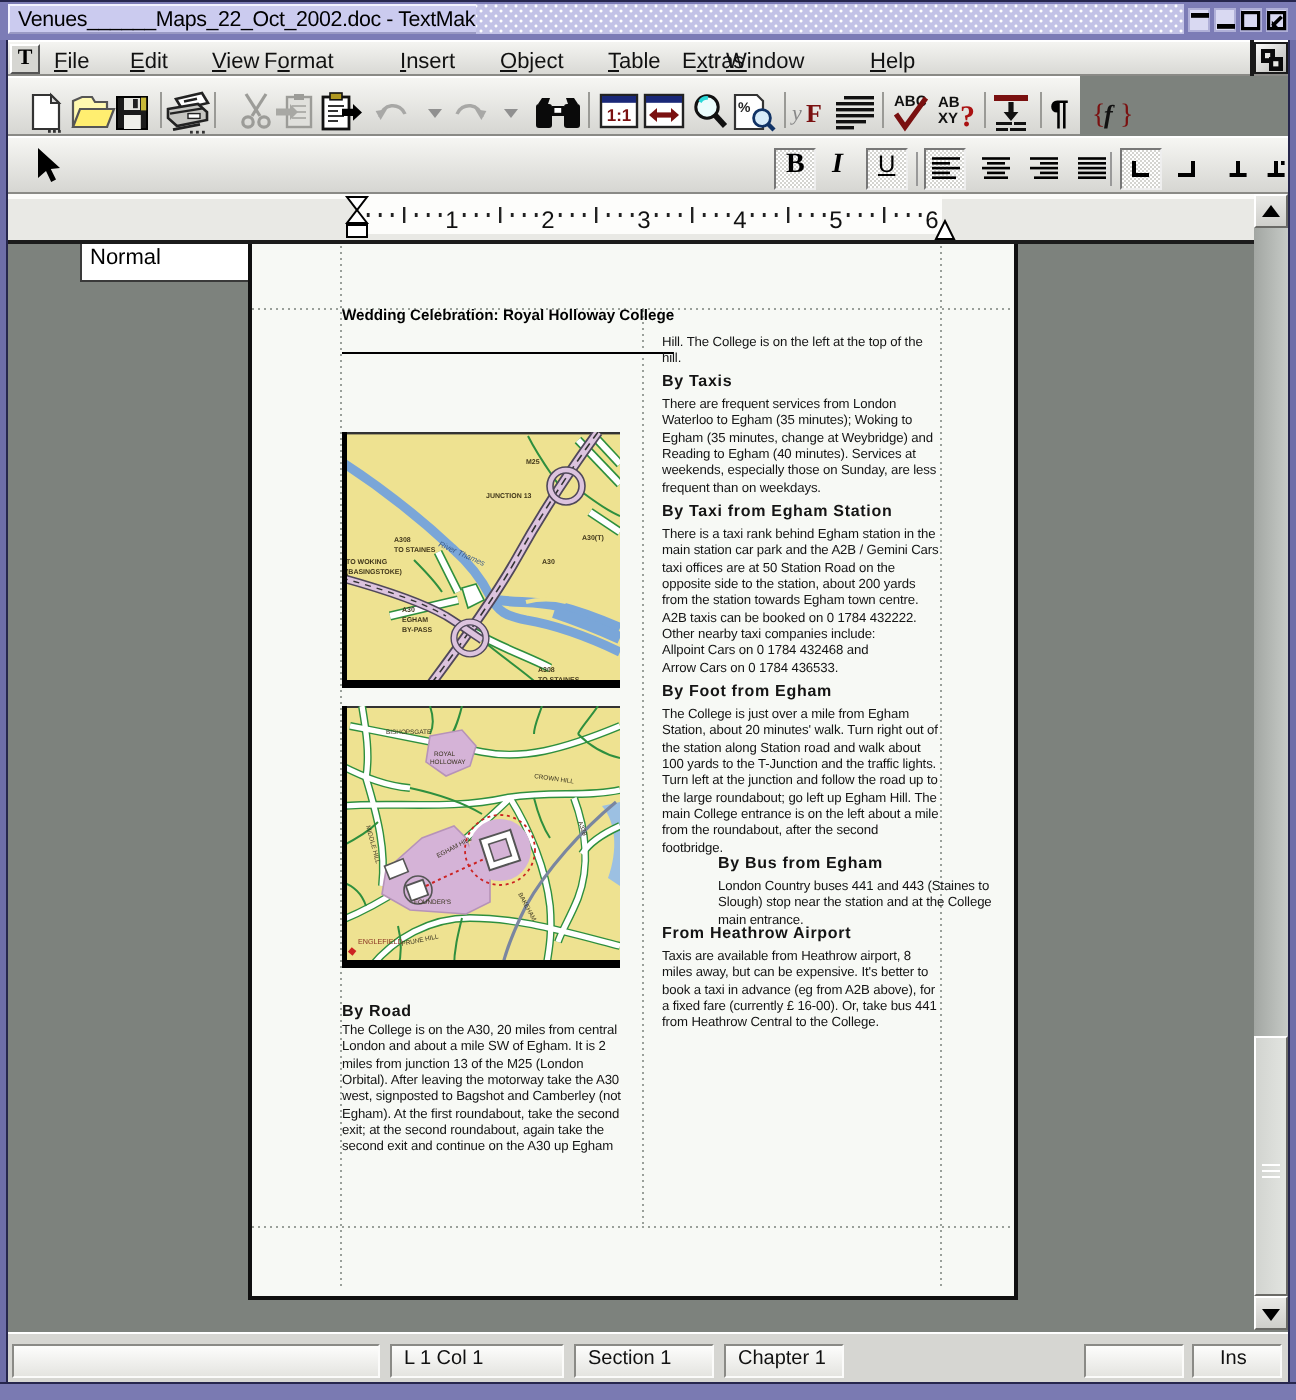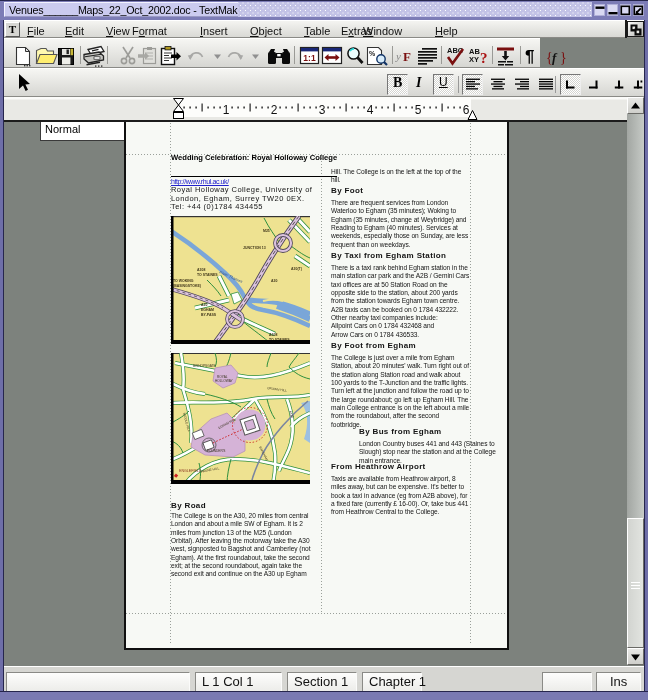--- a/index.html
+++ b/index.html
@@ -44,22 +44,22 @@
 .vguide{width:1px;background:repeating-linear-gradient(to bottom,#9aa09a 0 1px,transparent 1px 3px);}
 .hguide{height:1px;background:repeating-linear-gradient(to right,#9aa09a 0 1px,transparent 1px 3px);}
 
 #vsb{left:627px;top:97px;width:17px;height:568px;background:linear-gradient(to right,#a2a6a2,#c6cac6);}
 .sbtn{left:0;width:17px;height:17px;background:linear-gradient(#e8e8e5,#cfcfcb);
   border:1px solid #6a6a66;border-top-color:#fff;border-left-color:#fff;}
 #vthumb{left:0;top:421px;width:17px;height:130px;background:linear-gradient(to right,#d2d4d0,#e2e4e0);
   border:1px solid #6a6a66;border-top-color:#fff;border-left-color:#fff;}
 
 #sbar{left:0px;top:666px;width:648px;height:25px;background:#d6d6d2;border-top:1px solid #fff;}
-.spanel{top:5px;height:29px;border:1px solid #8a8a86;border-bottom-color:#fbfbfa;border-right-color:#fbfbfa;
-  background:linear-gradient(#fdfdfc,#e4e4e0);font-size:13px;color:#111;}
+.spanel{top:5px;height:17px;border:1px solid #8a8a86;border-bottom-color:#fbfbfa;border-right-color:#fbfbfa;
+  background:linear-gradient(#fdfdfc,#e4e4e0);font-size:10px;color:#111;}
 .spanel span{position:absolute;left:6px;top:1px;white-space:nowrap;}
 #bbar{left:0;top:691px;width:648px;height:9px;background:#7a7ab2;border-top:1px solid #26264d;}
 #lbord{left:0;top:20px;width:4px;height:671px;background:#6e6ea8;border-right:1px solid #26264d;}
 #rbord{left:644px;top:20px;width:4px;height:671px;background:#6e6ea8;border-left:1px solid #26264d;}
 
 .dt{font-size:6.6px;line-height:8.35px;color:#141414;letter-spacing:-0.06px;}
 .dt div{position:static;white-space:nowrap;}
 .dh{font-weight:bold;font-size:8px;line-height:8.5px;letter-spacing:0.35px;margin-bottom:3.5px;}
 .addr{font-size:7.5px;letter-spacing:0.45px;}
 </style></head>
@@ -414,45 +414,39 @@
     </div>
 
 <div class="vguide" style="left:170px;top:123px;height:522px"></div>
 <div class="vguide" style="left:321px;top:155px;height:459px"></div>
 <div class="vguide" style="left:470px;top:123px;height:522px"></div>
 <div class="hguide" style="left:126px;top:154px;width:379px"></div>
 <div class="hguide" style="left:126px;top:613px;width:379px"></div>
 
 <div style="left:171px;top:153px;font:bold 7.6px 'Liberation Sans',sans-serif;letter-spacing:0px;color:#000;white-space:nowrap;border-bottom:1px solid #000;padding-bottom:14px">Wedding Celebration: Royal Holloway College</div>
 
-<div class="dt" style="left:171px;top:178px;">
-  <div class="addr" style="color:#2222cc;text-decoration:underline;font-size:7px;letter-spacing:-0.4px">http://www.rhul.ac.uk/</div>
-  <div class="addr">Royal Holloway College, University of</div>
-  <div class="addr">London, Egham, Surrey TW20 0EX.</div>
-  <div class="addr">Tel: +44 (0)1784 434455</div>
-</div>
 
 <div class="dt" style="left:171px;top:502px;">
   <div class="dh" style="margin-bottom:1.5px">By Road</div>
   <div>The College is on the A30, 20 miles from central</div>
   <div>London and about a mile SW of Egham. It is 2</div>
   <div>miles from junction 13 of the M25 (London</div>
   <div>Orbital). After leaving the motorway take the A30</div>
   <div>west, signposted to Bagshot and Camberley (not</div>
   <div>Egham). At the first roundabout, take the second</div>
   <div>exit; at the second roundabout, again take the</div>
   <div>second exit and continue on the A30 up Egham</div>
 </div>
 
 <div class="dt" style="left:331px;top:168px;">
   <div>Hill. The College is on the left at the top of the</div>
   <div>hill.</div>
 </div>
 <div class="dt" style="left:331px;top:187px;">
-  <div class="dh">By Foot</div>
+  <div class="dh">By Taxis</div>
   <div>There are frequent services from London</div>
   <div>Waterloo to Egham (35 minutes); Woking to</div>
   <div>Egham (35 minutes, change at Weybridge) and</div>
   <div>Reading to Egham (40 minutes). Services at</div>
   <div>weekends, especially those on Sunday, are less</div>
   <div>frequent than on weekdays.</div>
 </div>
 <div class="dt" style="left:331px;top:252px;">
   <div class="dh">By Taxi from Egham Station</div>
   <div>There is a taxi rank behind Egham station in the</div>

